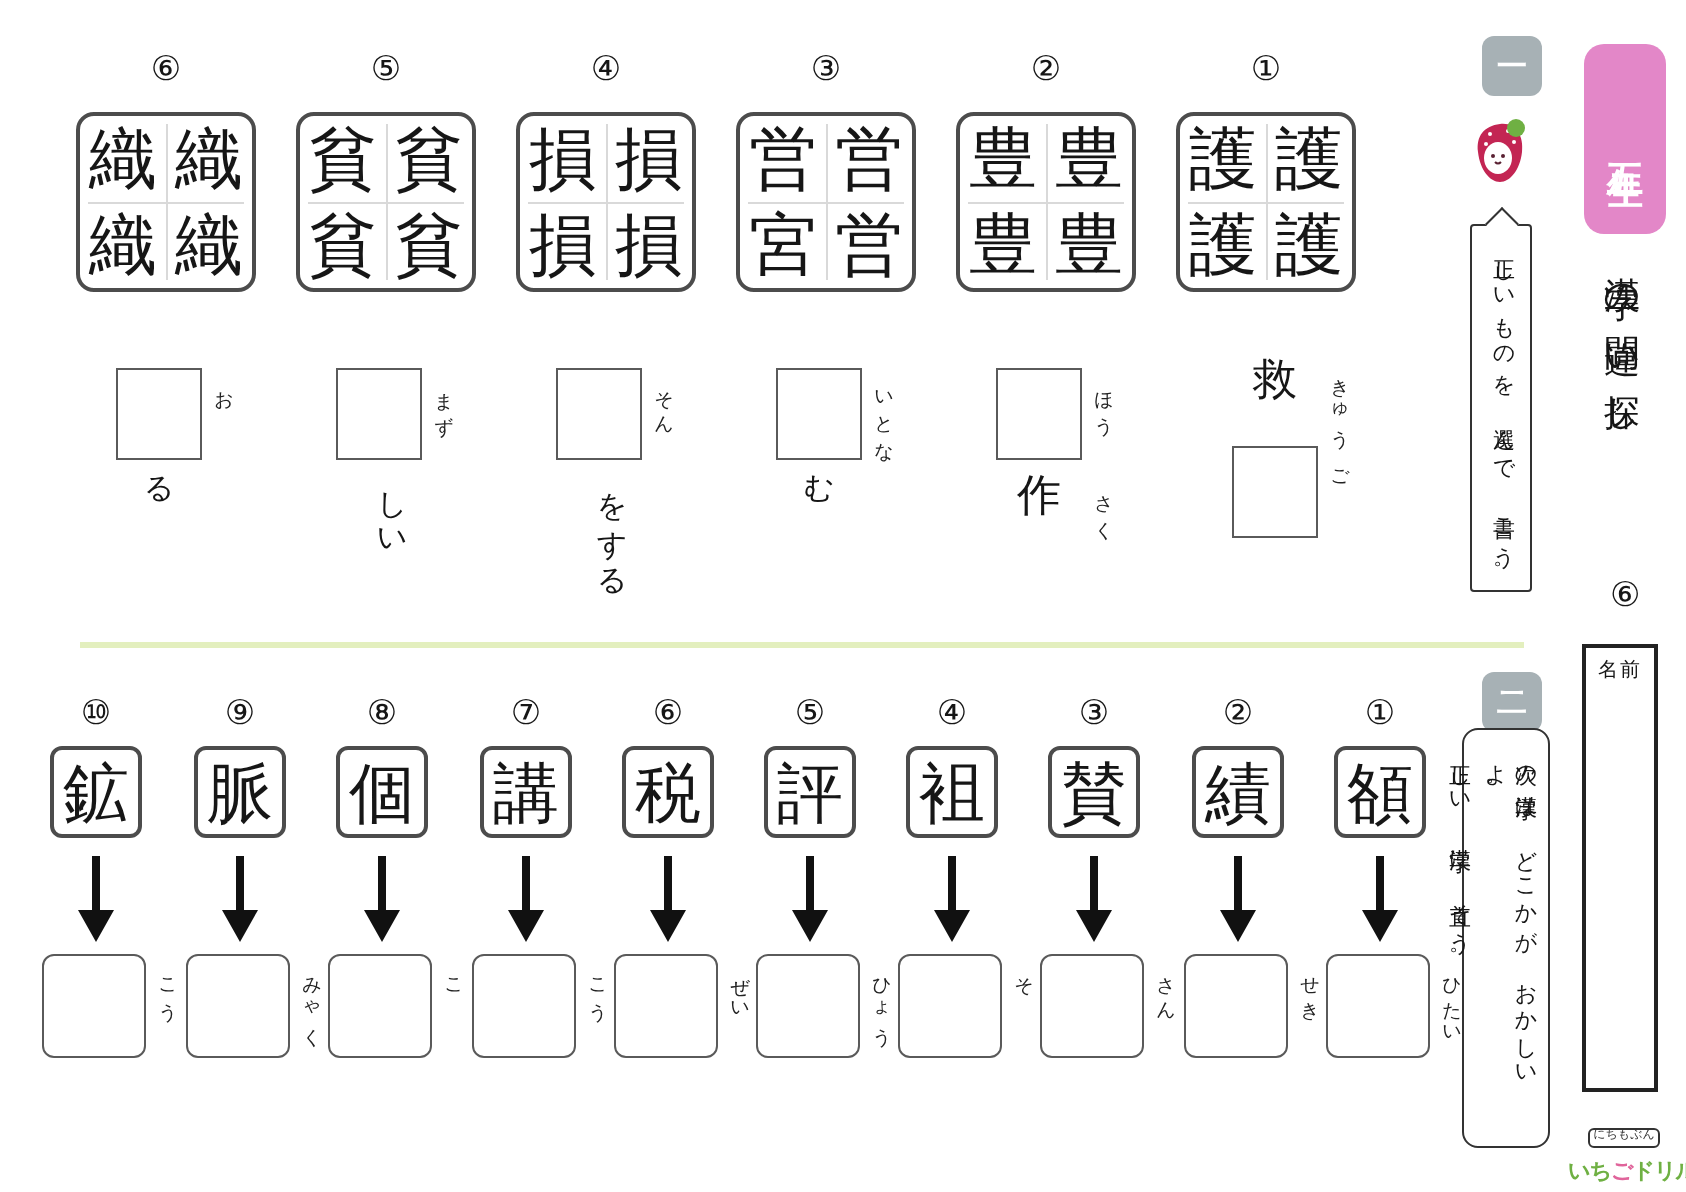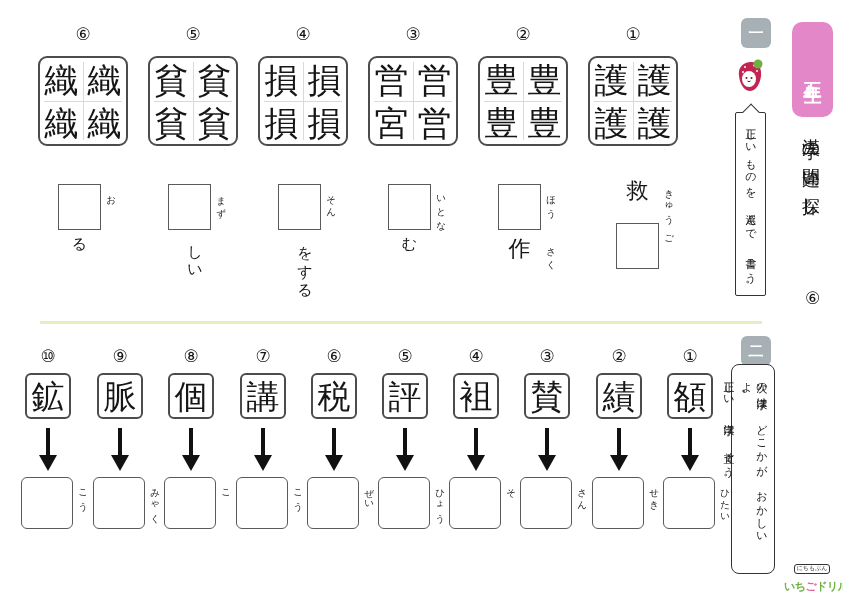--- a/index.html
+++ b/index.html
@@ -358,19 +358,22 @@
 
   <div class="bubble" id="bubble2">
     <div class="bline">次の漢字は どこかが おかしいよ。</div>
     <div class="bline">正しい 漢字に 直そう。</div>
   </div>
 
   <div id="grade-badge">五年生</div>
   <div id="page-title">漢字の間違い探し</div>
   <div id="title-number">⑥</div>
 
+  <div id="name-box">
+    <div class="nlabel">名前</div>
+  </div>
 
   <div id="logo">
     <span class="logo-badge">にちもぶん</span><br>
     <span class="logo-main"><span class="lg">いち</span><span class="lp">ご</span><span class="lg">ドリル</span></span>
   </div>
 
 </div>
 
 </body></html>

